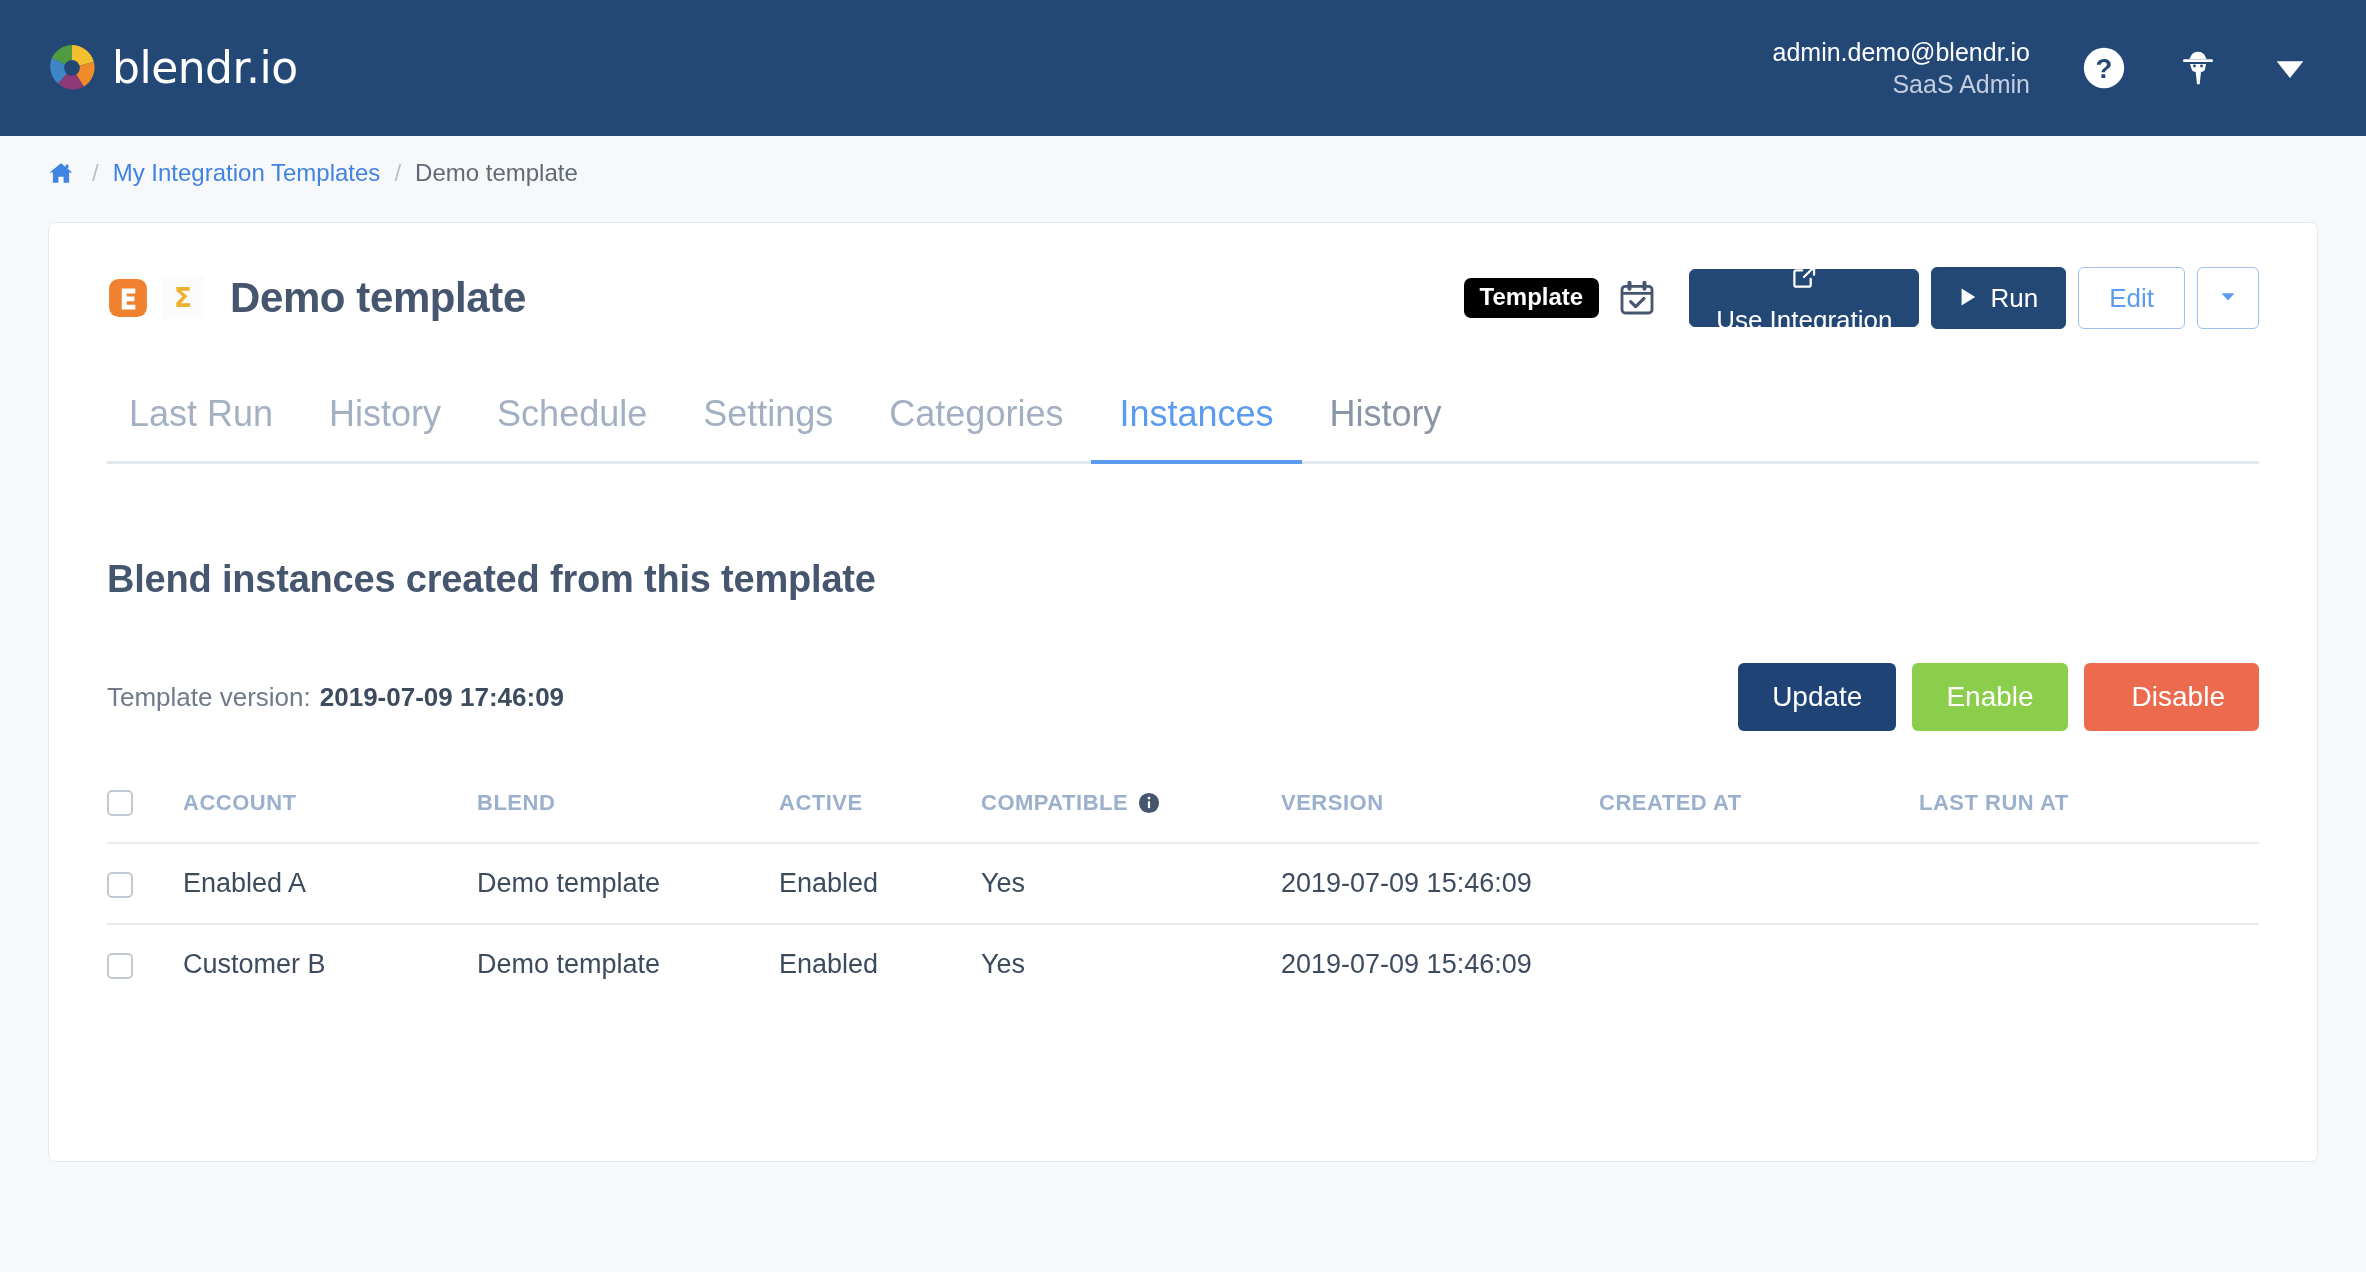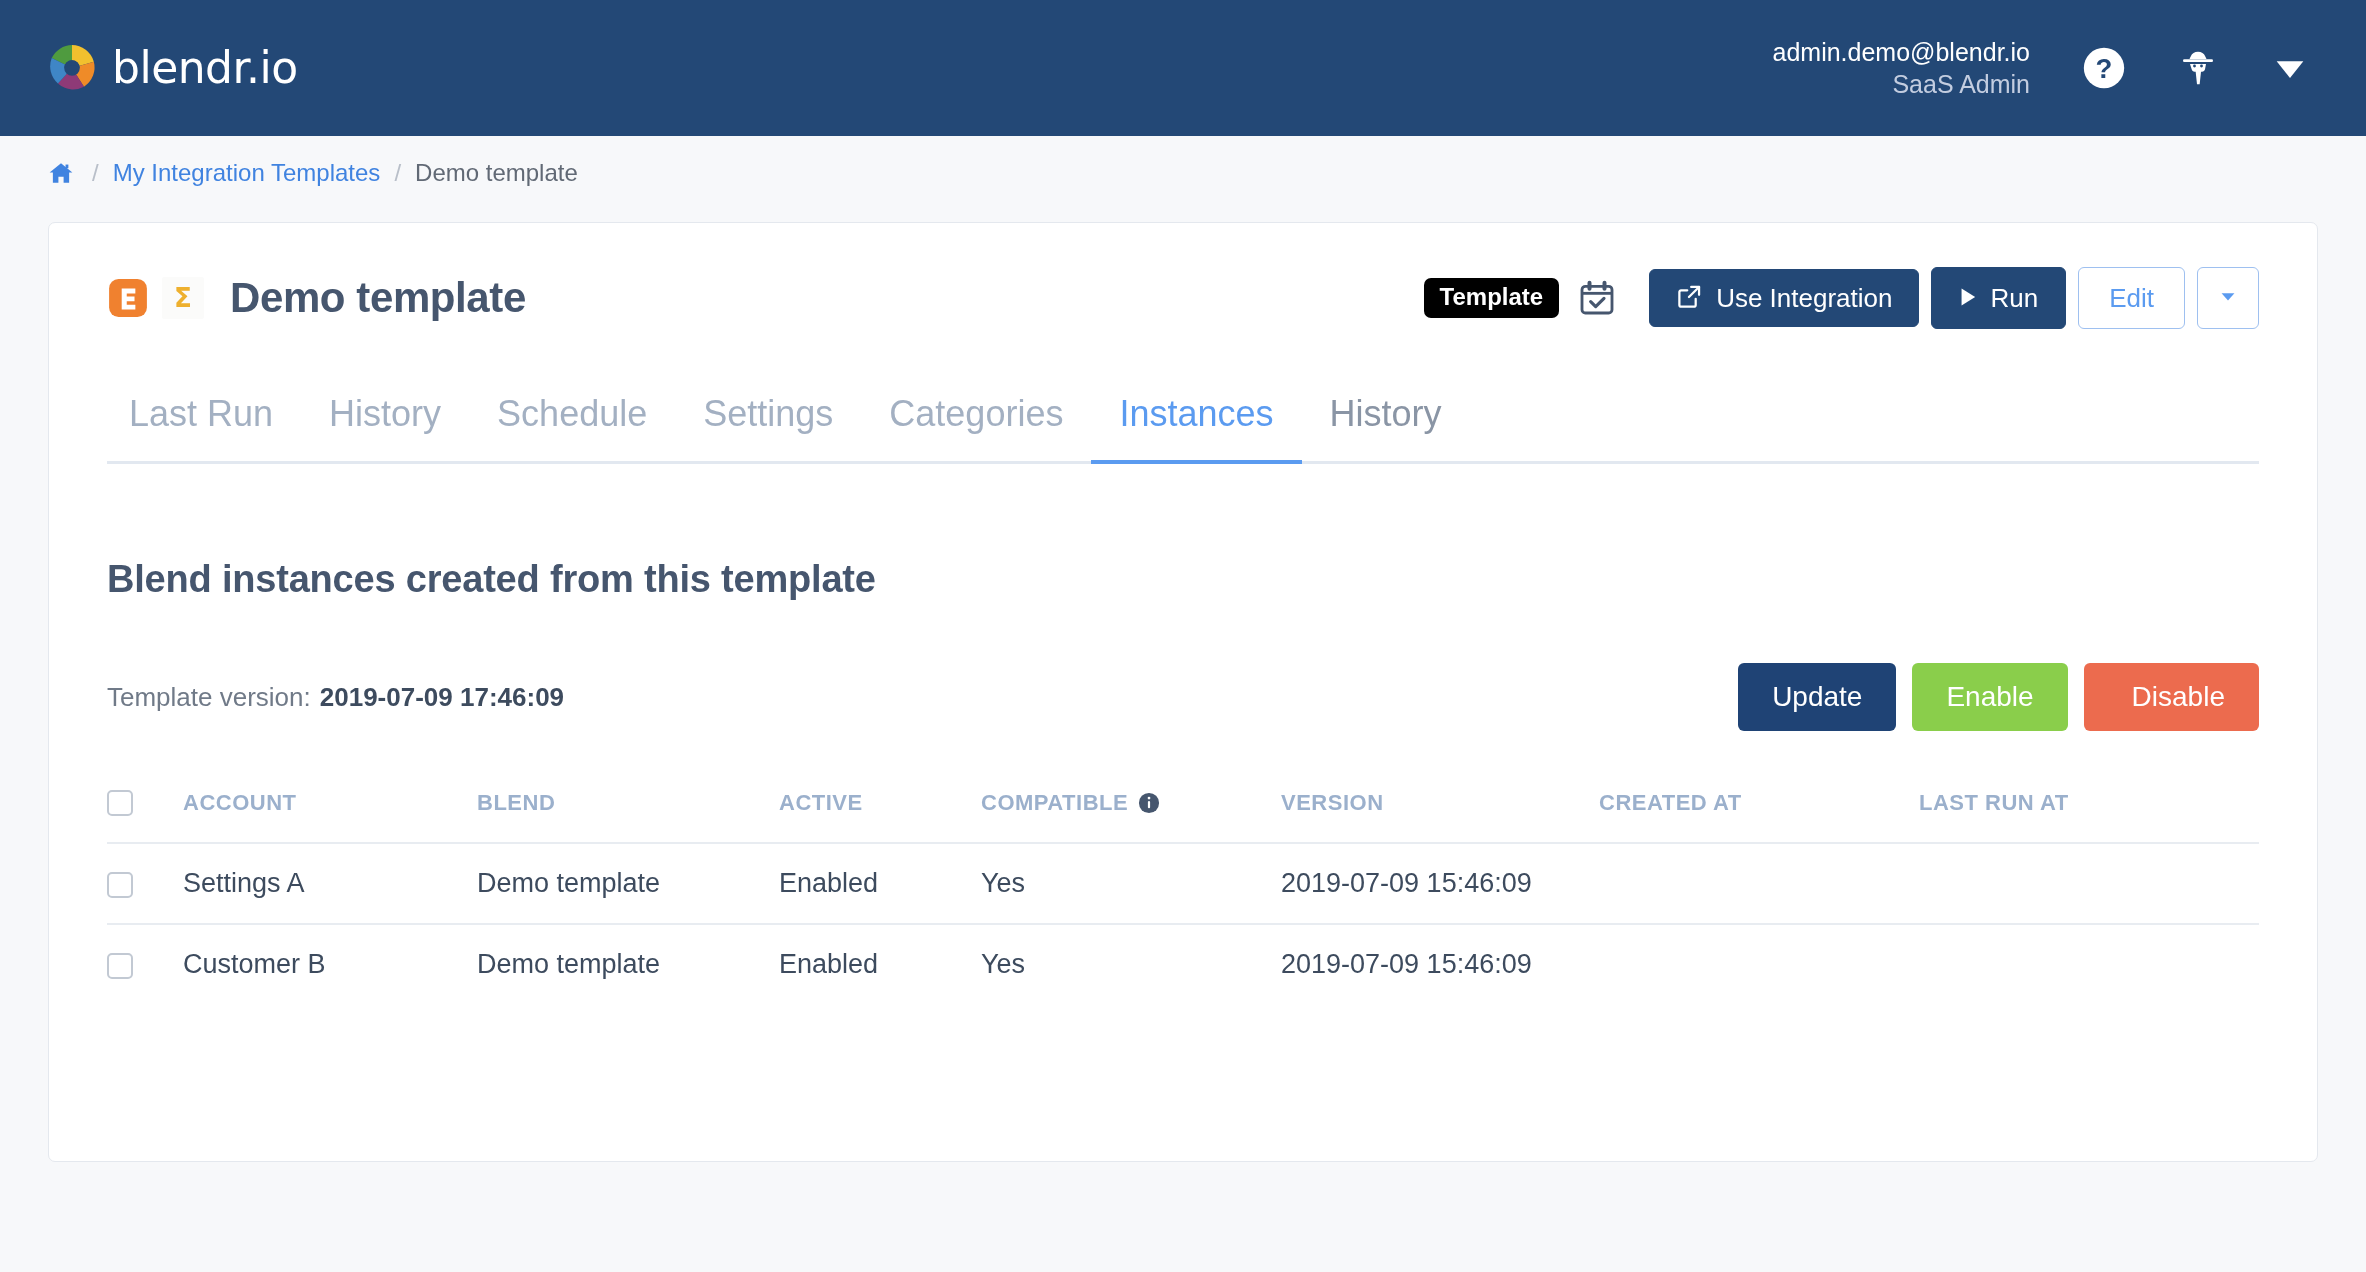--- a/index.html
+++ b/index.html
@@ -103,21 +103,21 @@
     cursor: pointer;
     display: inline-flex;
     align-items: center;
     justify-content: center;
     gap: 13px;
     line-height: 1;
     white-space: nowrap;
   }
   .btn-primary { background: #234876; color: #ffffff; border-color: #234876; }
   .btn-outline { background: #ffffff; color: #5b9bf0; border: 1px solid #9ec0f0; }
-  .btn-use  { height: 58px; padding: 0 26px; margin-right: 12px; }
+  .btn-use  { height: 58px; padding: 0 26px; margin-right: 12px; flex-direction: column; }
   .btn-run  { height: 62px; padding: 0 27px; margin-right: 12px; }
   .btn-edit { height: 62px; padding: 0 30px; margin-right: 12px; }
   .btn-caret{ height: 62px; width: 62px; padding: 0; }
 
   
   .tabs {
     display: flex;
     align-items: flex-end;
     gap: 0;
     margin-top: 48px;
@@ -397,21 +397,21 @@
         <th>VERSION</th>
         <th>CREATED AT</th>
         <th>LAST RUN AT</th>
       </tr>
     </thead>
     <tbody>
       <tr>
         <td>
           <span class="chk"></span>
         </td>
-        <td>Settings A</td>
+        <td>Enabled A</td>
         <td>Demo template</td>
         <td>Enabled</td>
         <td>Yes</td>
         <td>2019-07-09 15:46:09</td>
         <td></td>
         <td></td>
       </tr>
       <tr>
         <td>
           <span class="chk"></span>

